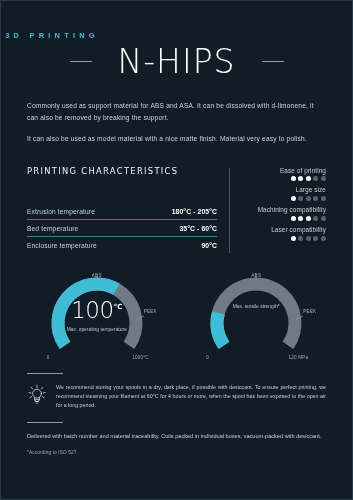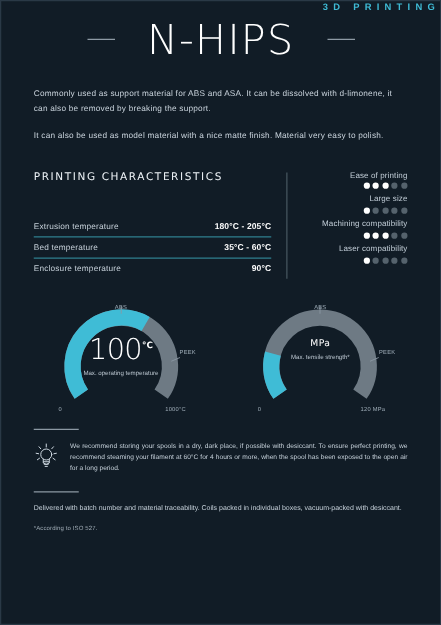--- a/index.html
+++ b/index.html
@@ -12,21 +12,21 @@
     position:relative;
   }
   #page {
     position:absolute; inset:0;
     background:#111c26;
     border:1px solid #2a3946;
     overflow:hidden;
   }
 
   
-  .header { text-align:right; }
+  .header { padding-top:30px; text-align:left; }
   .kicker {
     color:#3fbcd6;
     font-size:7.5px;
     letter-spacing:4.2px;
     font-weight:bold;
     text-indent:4.2px;
   }
   .title-row {
     display:flex; align-items:center; justify-content:center;
     gap:26px; margin-top:5px;
@@ -226,21 +226,20 @@
       </div>
       <div class="gauge-wrap">
         <div class="gauge">
           <svg width="104" height="86" viewBox="0 0 104 86">
             <path d="M20.05 72.37 A39 39 0 1 1 83.95 72.37" stroke="#6e7a84" stroke-width="13" fill="none" stroke-linecap="butt"></path>
             <path d="M20.05 72.37 A39 39 0 0 1 14.33 39.91" stroke="#3fbcd6" stroke-width="13" fill="none" stroke-linecap="butt"></path>
             <line x1="52" y1="8" x2="52" y2="2" stroke="#8b98a3" stroke-width="0.7"></line>
             <line x1="92" y1="46" x2="99" y2="43" stroke="#8b98a3" stroke-width="0.7"></line>
           </svg>
           <div class="gauge-center">
-            <div class="gauge-unit">MPa</div>
             <div class="gauge-cap">Max. tensile strength*</div>
           </div>
           <span class="mk mk-abs">ABS</span>
           <span class="mk mk-peek">PEEK</span>
           <span class="mk mk-min">0</span>
           <span class="mk mk-max">120 MPa</span>
         </div>
       </div>
     </div>
 

